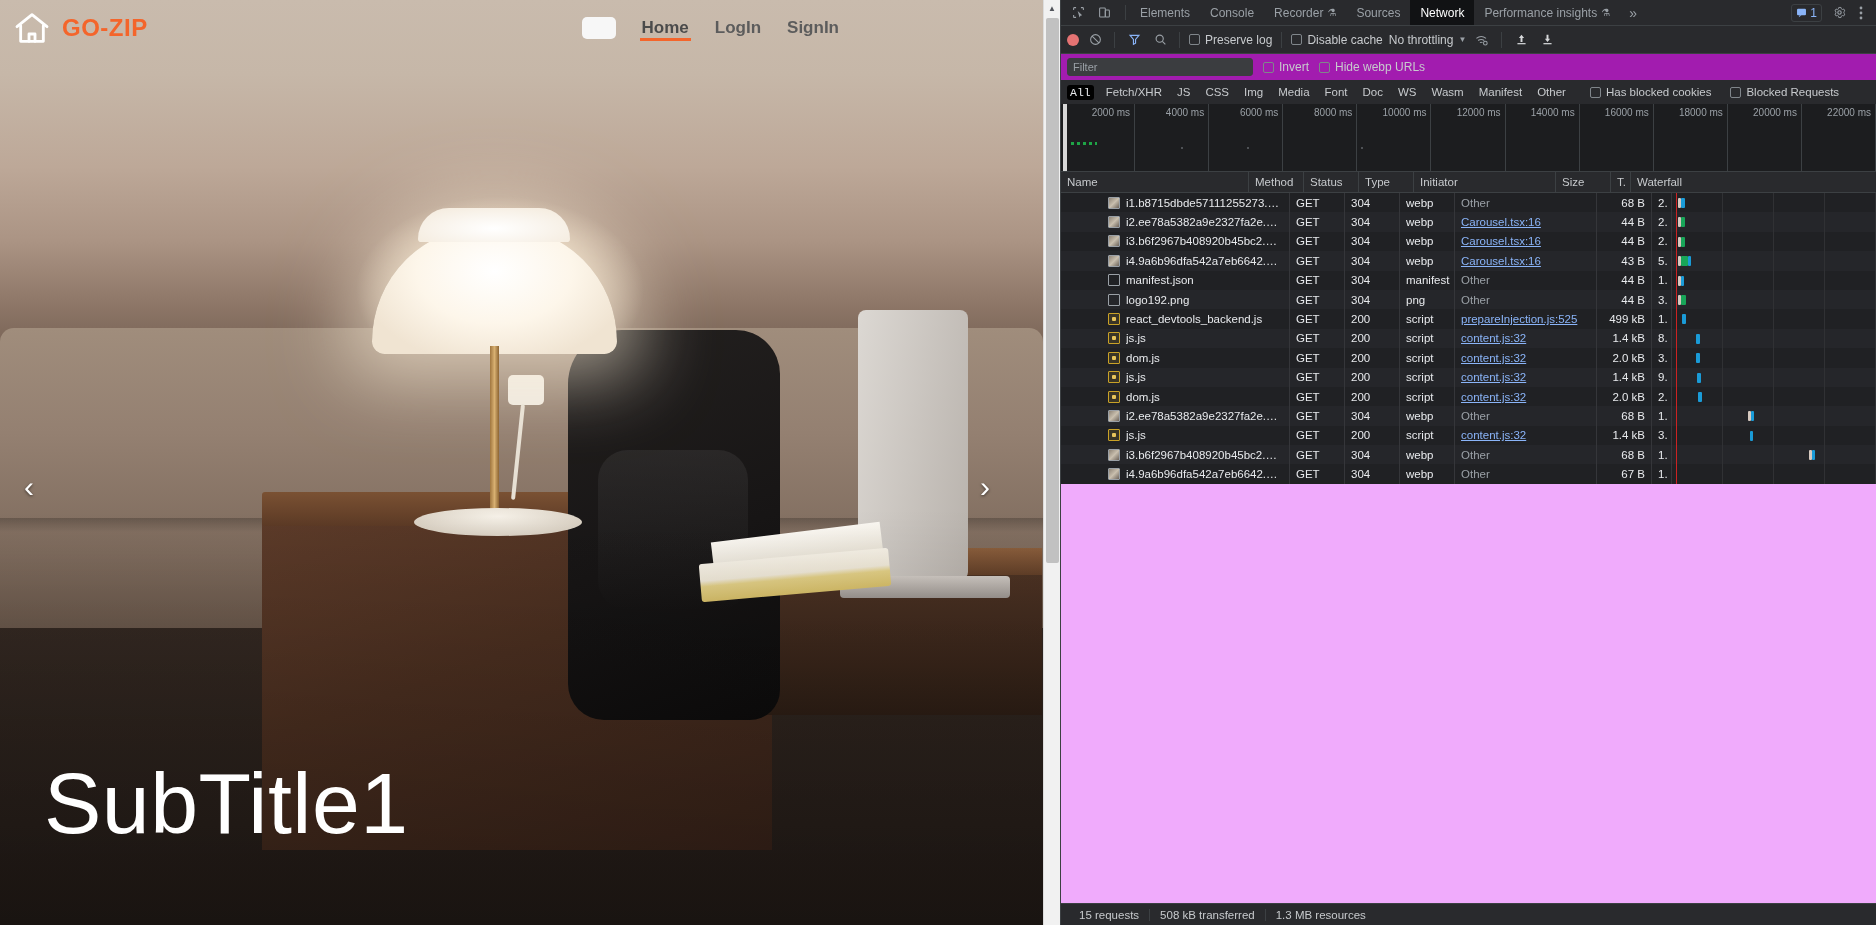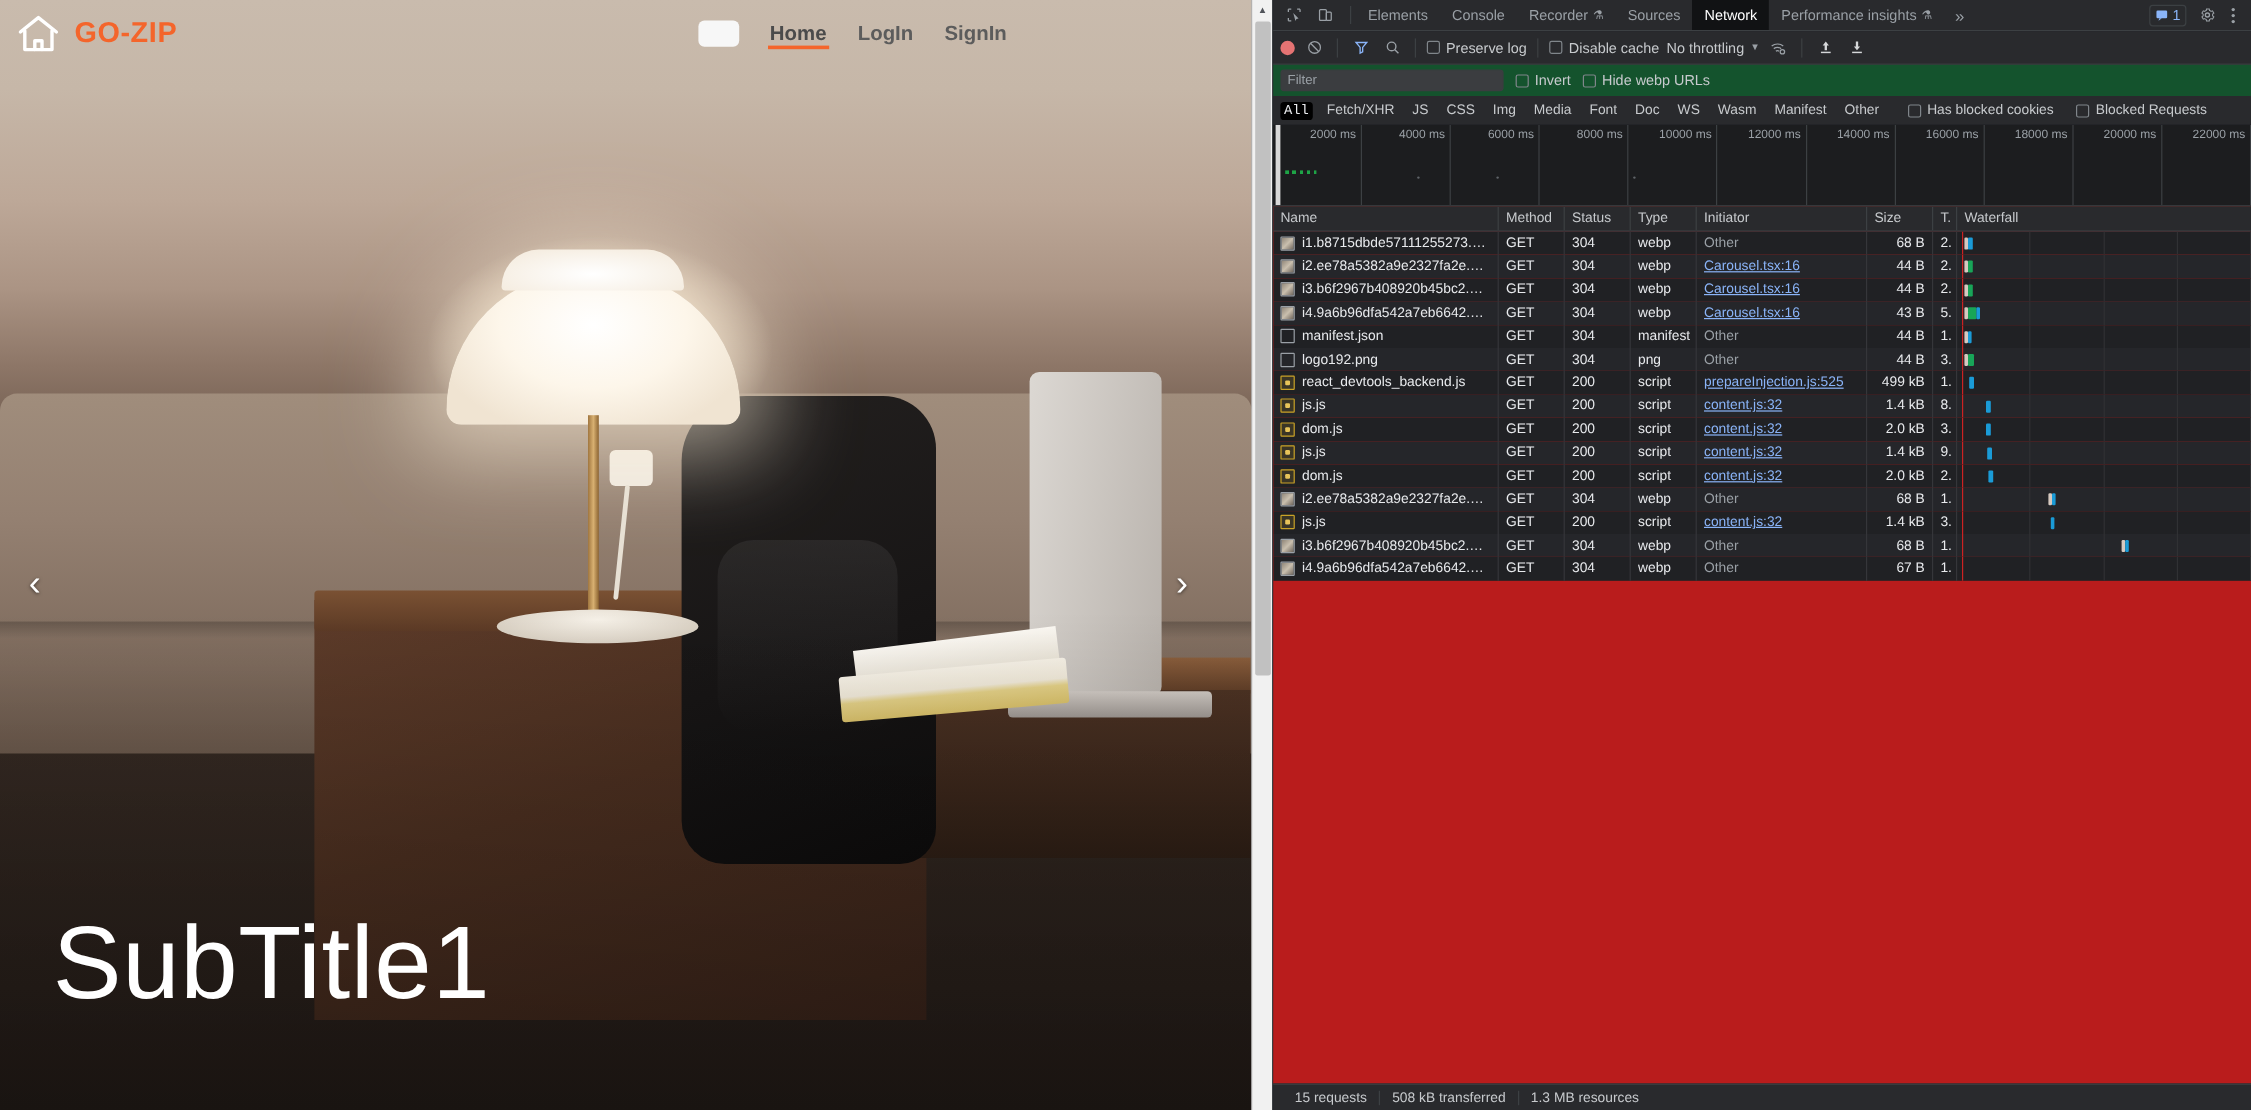--- a/index.html
+++ b/index.html
@@ -221,21 +221,21 @@
   .cb {
     width: 11px; height: 11px; border: 1px solid #80868b; border-radius: 2px; background: transparent;
     display: inline-block; flex: 0 0 11px;
   }
   .throttle { color: #c7cacd; display: flex; align-items: center; gap: 5px; cursor: pointer; white-space: nowrap;}
   .caret { font-size: 8px; color: #9aa0a6; }
 
   
   .net-filter {
     height: 26px; display: flex; align-items: center; gap: 10px; padding: 0 6px;
-    background: #14532d; flex: 0 0 26px;
+    background: #a21caf; flex: 0 0 26px;
   }
   .filter-input {
     width: 186px; height: 18px; background: #3b3d40; border: 1px solid #3b3d40; border-radius: 3px;
     color: #e8eaed; font-size: 11px; padding: 0 5px; outline: none;
     font-family: "Liberation Sans", sans-serif;
   }
   .filter-input::placeholder { color: #9aa0a6; }
 
   
   .net-types {
@@ -264,28 +264,28 @@
   .ov-left-handle {
     position: absolute; left: 2px; top: 0; width: 4px; height: 100%; background: #d8d8d8;
   }
   .ov-dashes {
     position: absolute; left: 10px; top: 38px; width: 26px; height: 3px;
     background: repeating-linear-gradient(90deg,#1ea446 0 3px, transparent 3px 6px);
   }
   .ov-dot { position: absolute; width: 2px; height: 2px; background: #5f6368; border-radius: 50%; }
 
   
-  .net-table { flex: 1 1 auto; display: flex; flex-direction: column; overflow: hidden; background: #b91c1c; }
+  .net-table { flex: 1 1 auto; display: flex; flex-direction: column; overflow: hidden; background: #f0abfc; }
   .nt-head {
     display: flex; height: 21px; align-items: center; background: #292a2d;
     border-bottom: 1px solid #3c4043; color: #c7cacd; font-size: 11.5px; flex: 0 0 21px;
   }
   .nt-head .cell { border-right: 1px solid #3c4043; padding: 0 6px; height: 100%; display: flex; align-items: center; }
   .nt-body { flex: 1 1 auto; overflow: hidden; }
-  .nt-row { display: flex; height: 19.4px; align-items: center; font-size: 11.5px; color: #e8eaed; }
+  .nt-row { display: flex; height: 19.4px; align-items: center; font-size: 11.5px; color: #e8eaed; padding-left: 41px; }
   .nt-row:nth-child(odd) { background: #202124; }
   .nt-row:nth-child(even) { background: #25262a; }
   .nt-row .cell { border-right: 1px solid #35363a; padding: 0 6px; height: 100%; display: flex; align-items: center; overflow: hidden; white-space: nowrap; }
   .c-name   { width: 188px; gap: 6px; }
   .c-method { width: 55px; }
   .c-status { width: 55px; }
   .c-type   { width: 55px; }
   .c-init   { width: 142px; }
   .c-size   { width: 55px; justify-content: flex-end; }
   .c-time   { width: 20px; }

